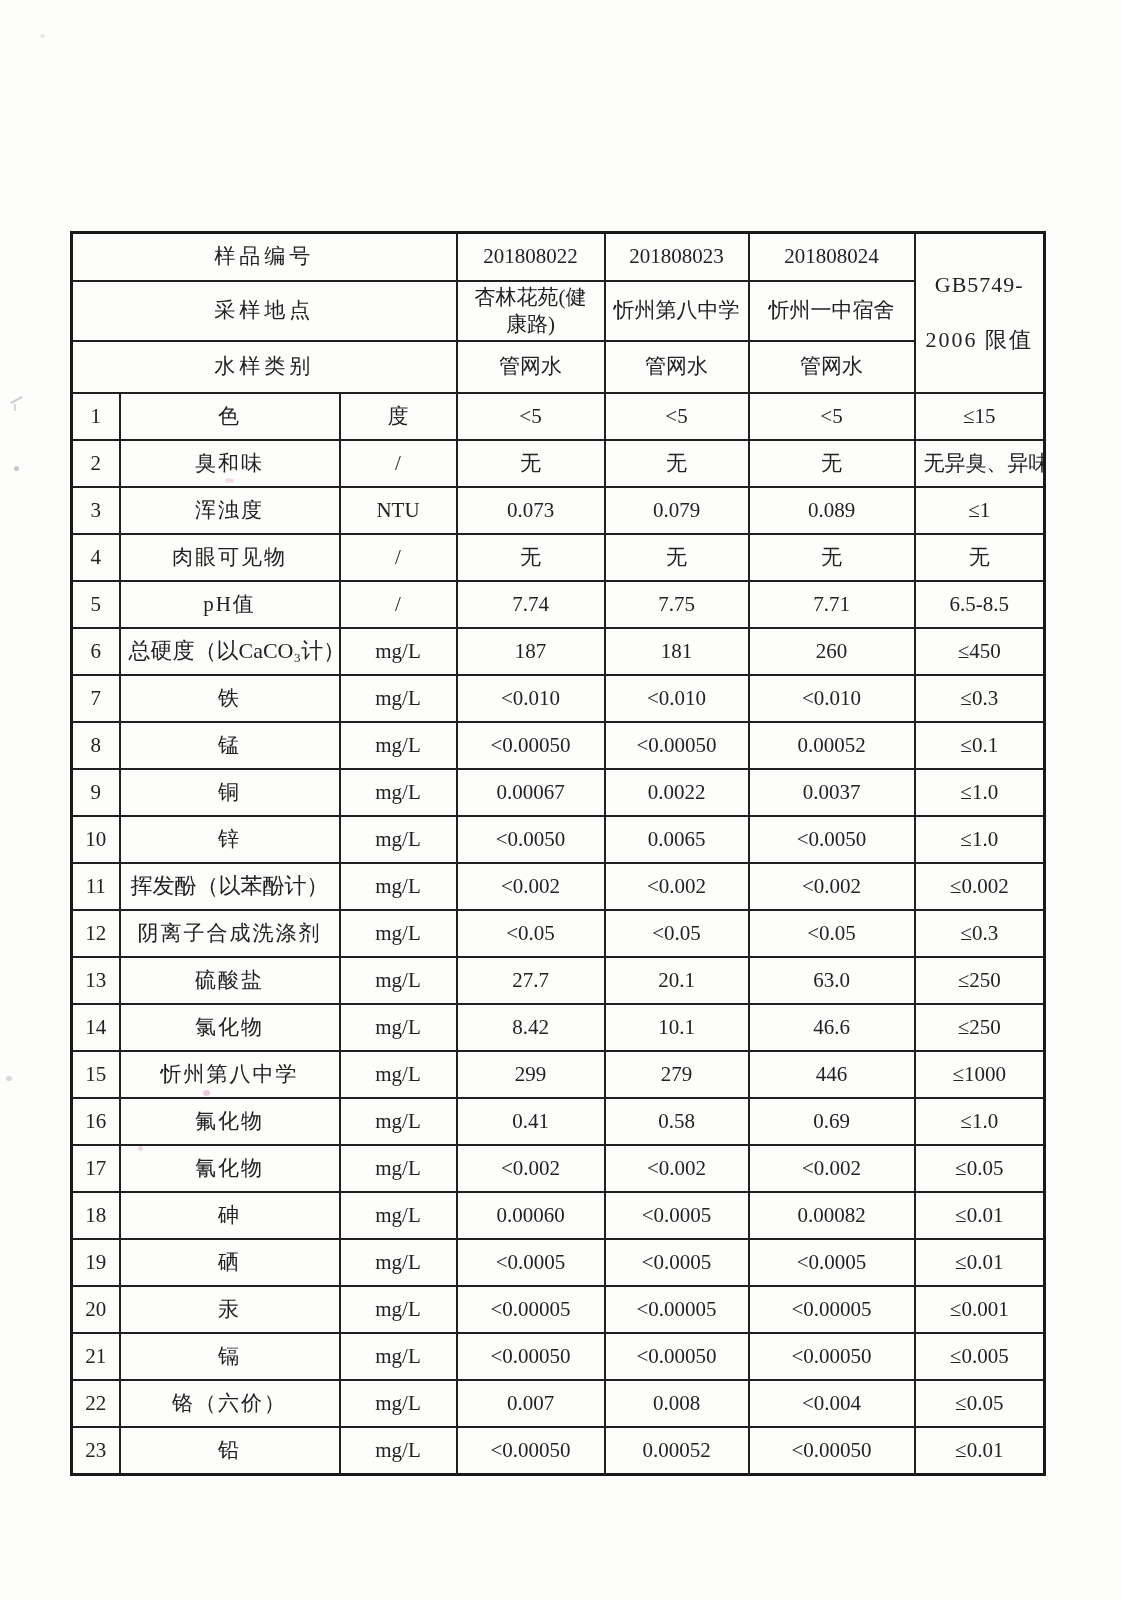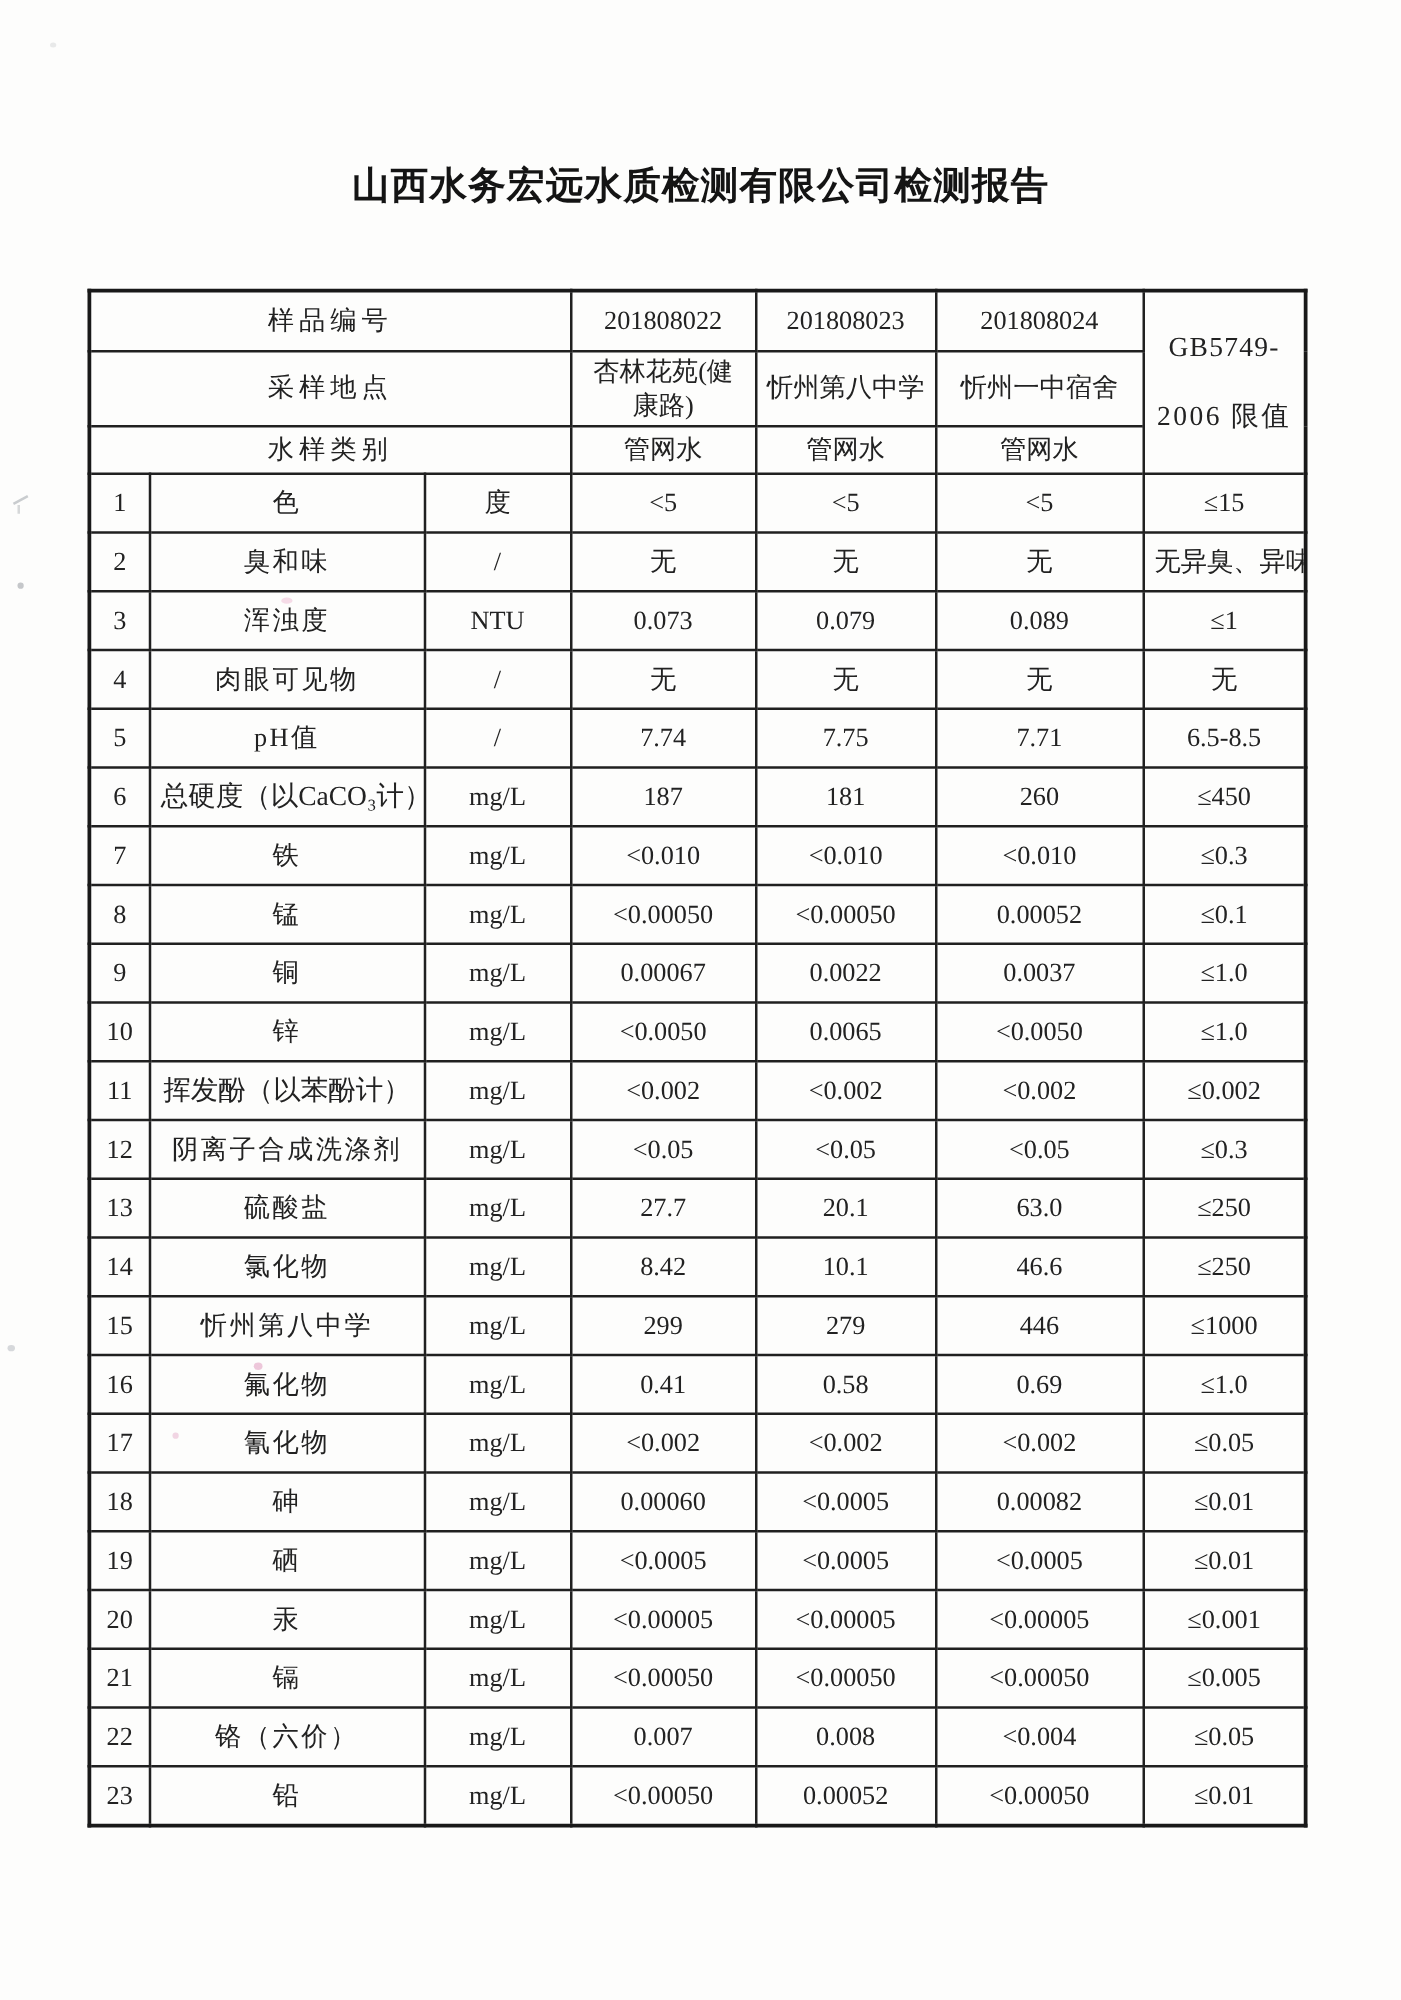--- a/index.html
+++ b/index.html
@@ -55,21 +55,21 @@
     vertical-align: middle;
     font-family: "Liberation Serif", serif;
     font-size: 21px;
     line-height: 1.3;
     color: #222222;
     padding: 2px 8px;
     overflow: hidden;
   }
   tr.hrow1 { height: 48px; }
   tr.hrow2 { height: 56px; }
-  tr.hrow3 { height: 38px; }
+  tr.hrow3 { height: 52px; }
   td.hlabel { letter-spacing: 4px; color: #1e1e1e; }
   td.site-cell { padding: 2px 10px; }
   td.limit-hdr { padding: 2px 4px; }
   td.limit-hdr .l1 { font-size: 22px; letter-spacing: 1px; margin-bottom: 26px; }
   td.limit-hdr .l2 { font-size: 22px; letter-spacing: 2px; }
 
   tr.data-row { height: 47px; }
   td.c-no   { font-size: 20px; padding: 2px 2px; }
   td.c-item {
     text-align: left;
@@ -91,21 +91,20 @@
   .a4 { left: 203px; top: 1090px; width: 7px;  height: 6px; border-radius: 50%; background: #e2a4c3; opacity: .6; }
   .a5 { left: 138px; top: 1146px; width: 5px;  height: 5px; border-radius: 50%; background: #e7b4cd; opacity: .55; }
   .a6 { left: 225px; top: 478px;  width: 9px;  height: 5px; border-radius: 50%; background: #edb9d2; opacity: .5; }
   .a7 { left: 40px;  top: 34px;   width: 5px;  height: 4px; border-radius: 50%; background: #c9cbce; opacity: .4; }
 </style>
 </head>
 <body>
 
 <div class="page">
 
-  <div class="title">山西水务宏远水质检测有限公司检测报告</div>
 
 
   <table class="report">
     <colgroup>
       <col style="width:48px">
         <col style="width:220px">
         <col style="width:117px">
       <col style="width:148px">
         <col style="width:144px">
         <col style="width:166px">

